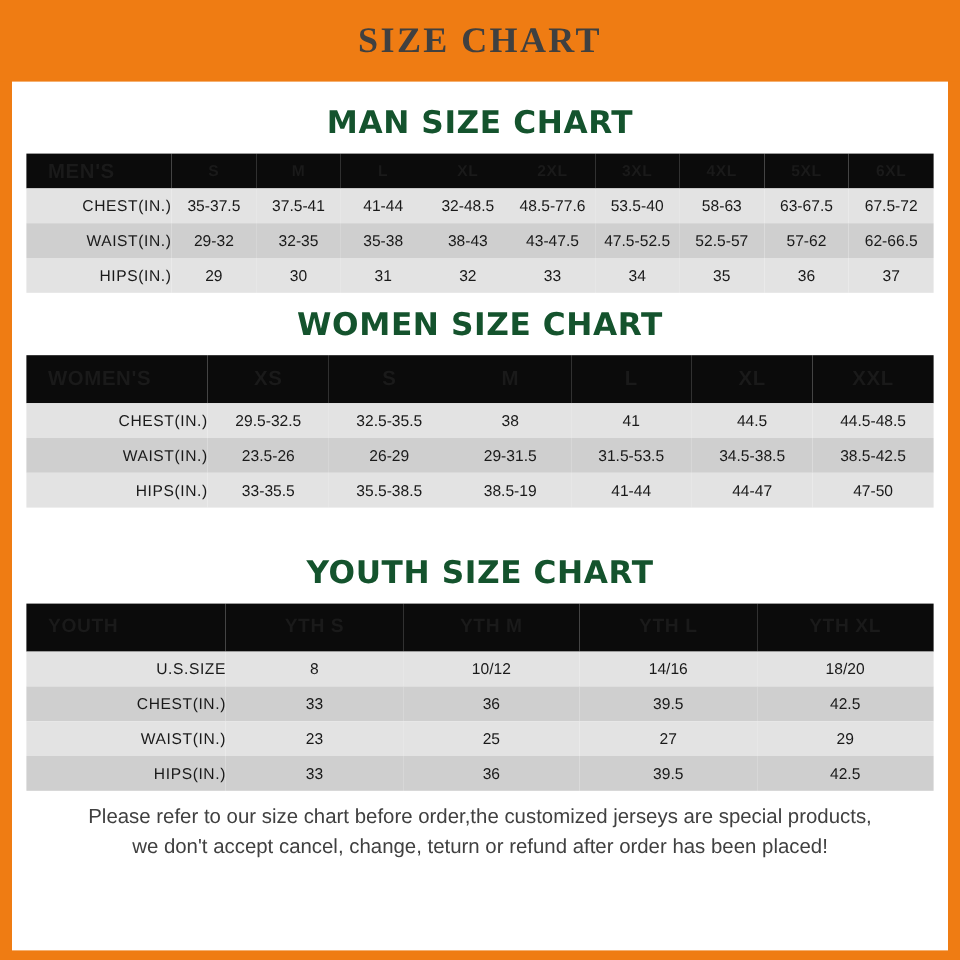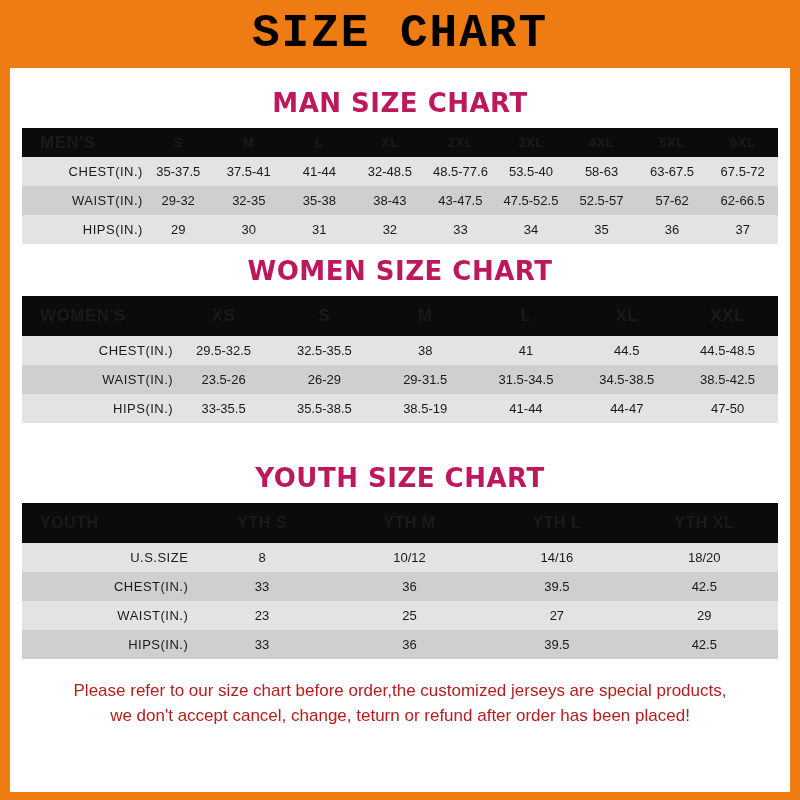--- a/index.html
+++ b/index.html
@@ -25,36 +25,36 @@
   }
   .banner {
     height: 68px;
     background: #ef7c13;
     display: flex;
     align-items: center;
     justify-content: center;
     margin: 0 -10px;
   }
   .banner-title {
-    font-family: Liberation Mono, monospace;
+    font-family: Liberation Serif, serif;
     font-weight: bold;
-    font-size: 46px;
+    font-size: 30px;
     letter-spacing: 2px;
-    color: #000000;
+    color: #404040;
     line-height: 1;
   }
   .content {
     padding: 0 12px;
   }
   .section-title {
     text-align: center;
     font-family: "DejaVu Sans", sans-serif;
     font-weight: bold;
     font-size: 26px;
-    color: #be185d;
+    color: #14532d;
     letter-spacing: 0.5px;
   }
   .sec-man .section-title { margin: 20px 0 10px; }
   .sec-women .section-title { margin: 12px 0 10px; }
   .sec-youth .section-title { margin: 40px 0 10px; }
 
   table.sizetable {
     width: 100%;
     border-collapse: collapse;
     table-layout: fixed;
@@ -101,24 +101,24 @@
   
   .tbl-youth col.c0 { width: 22%; }
   .tbl-youth thead th { font-size: 16px; }
   .tbl-youth th, .tbl-youth td { height: 33px; font-size: 14px; }
   .tbl-youth thead th { height: 40px; }
 
   .tbl-women th, .tbl-women td { height: 31px; font-size: 14px; }
   .tbl-women thead th { height: 40px; font-size: 17px; }
 
   .note {
-    margin-top: 20px;
+    margin-top: 10px;
     padding: 0 14px;
     text-align: center;
-    color: #b91c1c;
+    color: #404040;
     font-size: 17px;
     line-height: 1.45;
     font-family: "Liberation Sans", sans-serif;
   }
   .note div { white-space: nowrap; }
 </style>
 </head>
 <body>
 
 <div class="page">
@@ -230,21 +230,21 @@
             <td>38</td>
             <td>41</td>
             <td>44.5</td>
             <td>44.5-48.5</td>
           </tr>
           <tr class="dark">
             <td class="row-head">WAIST(IN.)</td>
             <td>23.5-26</td>
             <td>26-29</td>
             <td>29-31.5</td>
-            <td>31.5-34.5</td>
+            <td>31.5-53.5</td>
             <td>34.5-38.5</td>
             <td>38.5-42.5</td>
           </tr>
           <tr class="light">
             <td class="row-head">HIPS(IN.)</td>
             <td>33-35.5</td>
             <td>35.5-38.5</td>
             <td>38.5-19</td>
             <td>41-44</td>
             <td>44-47</td>

